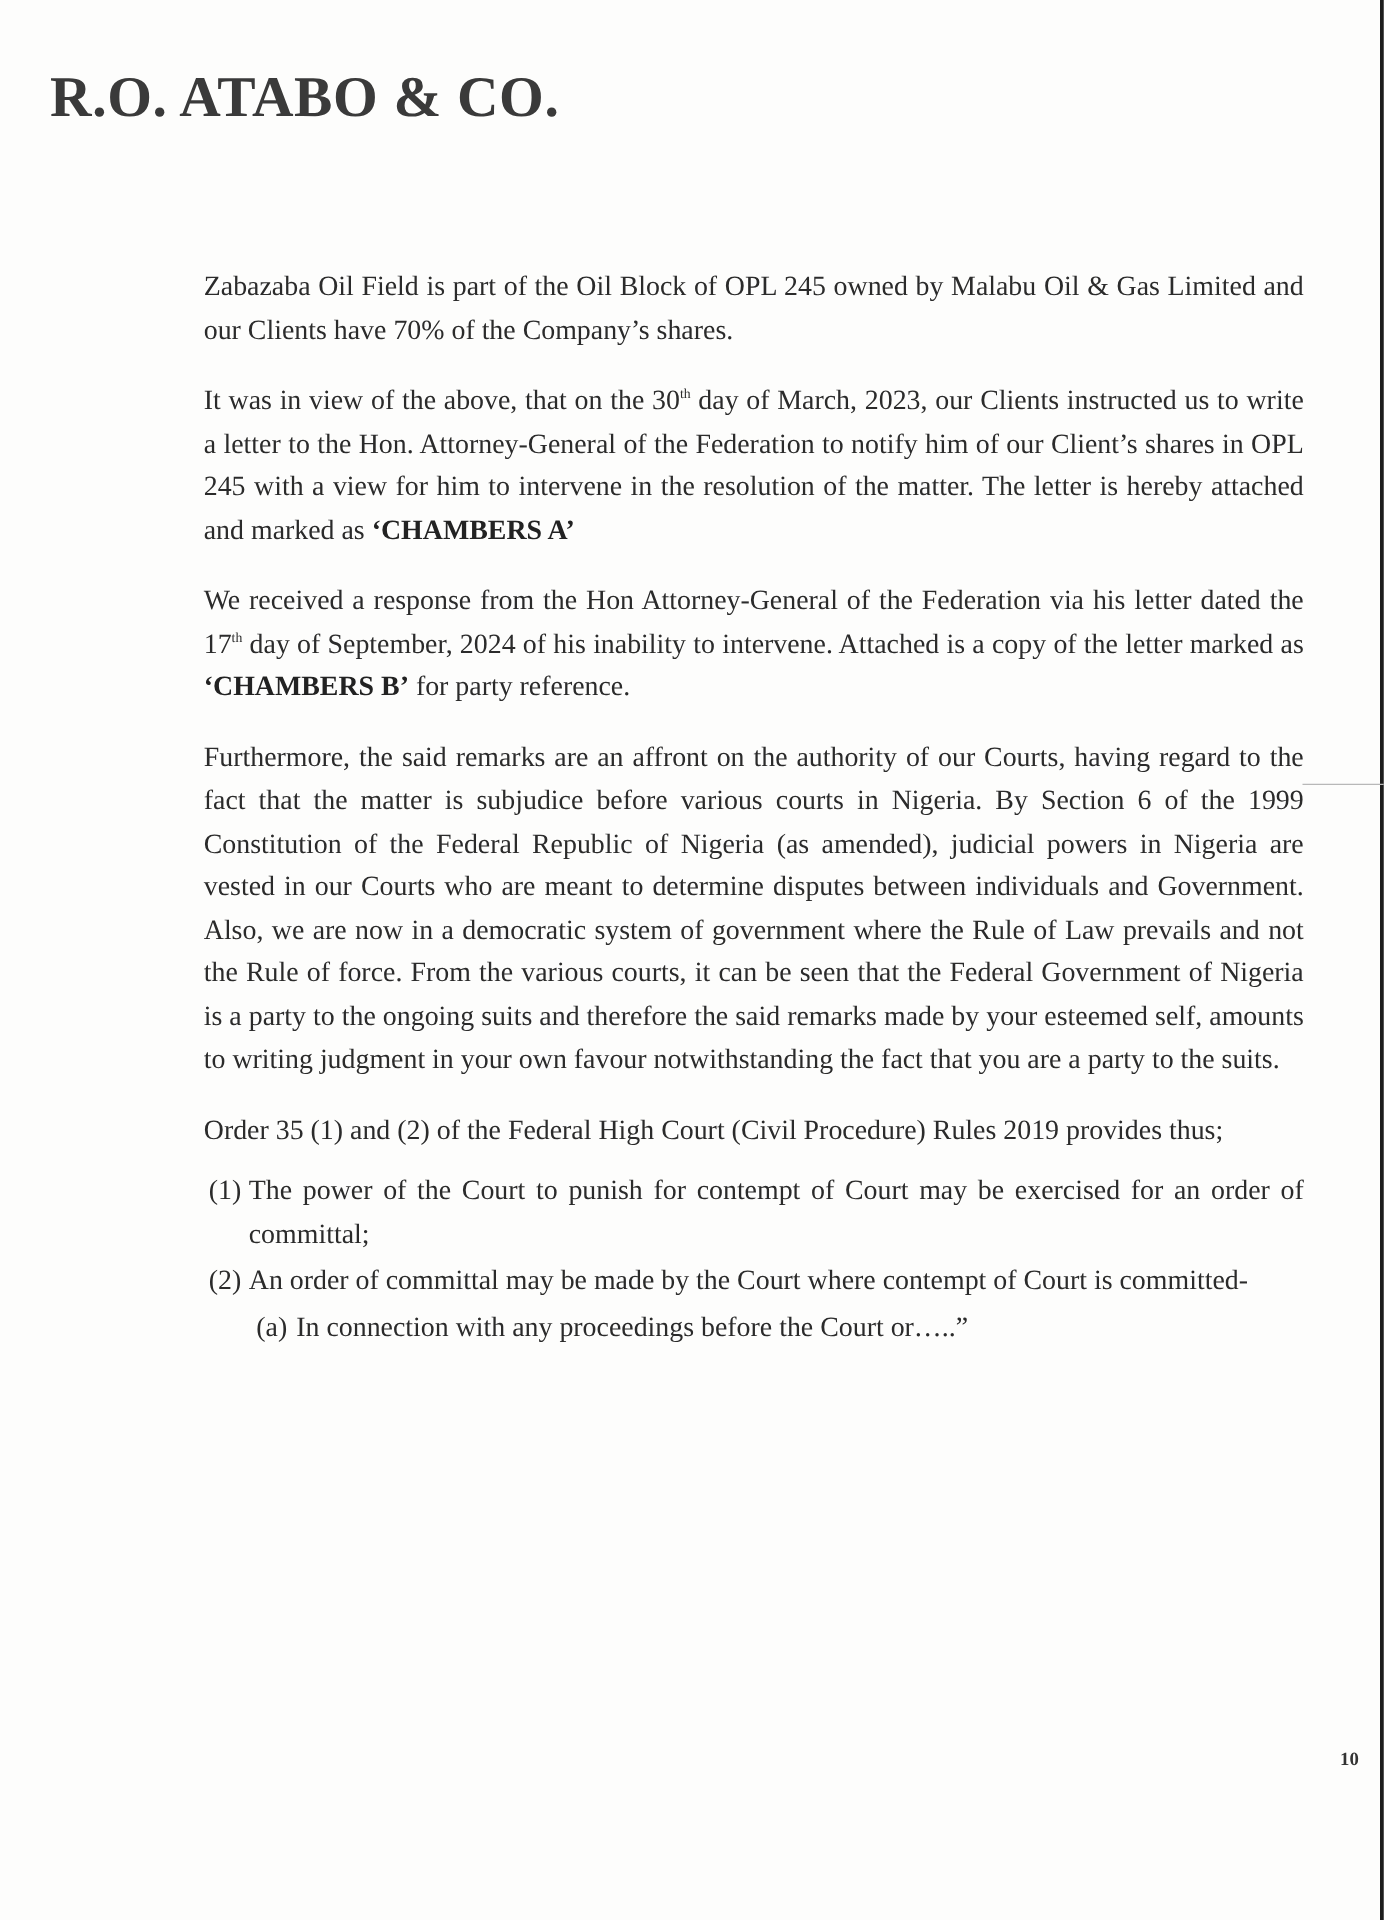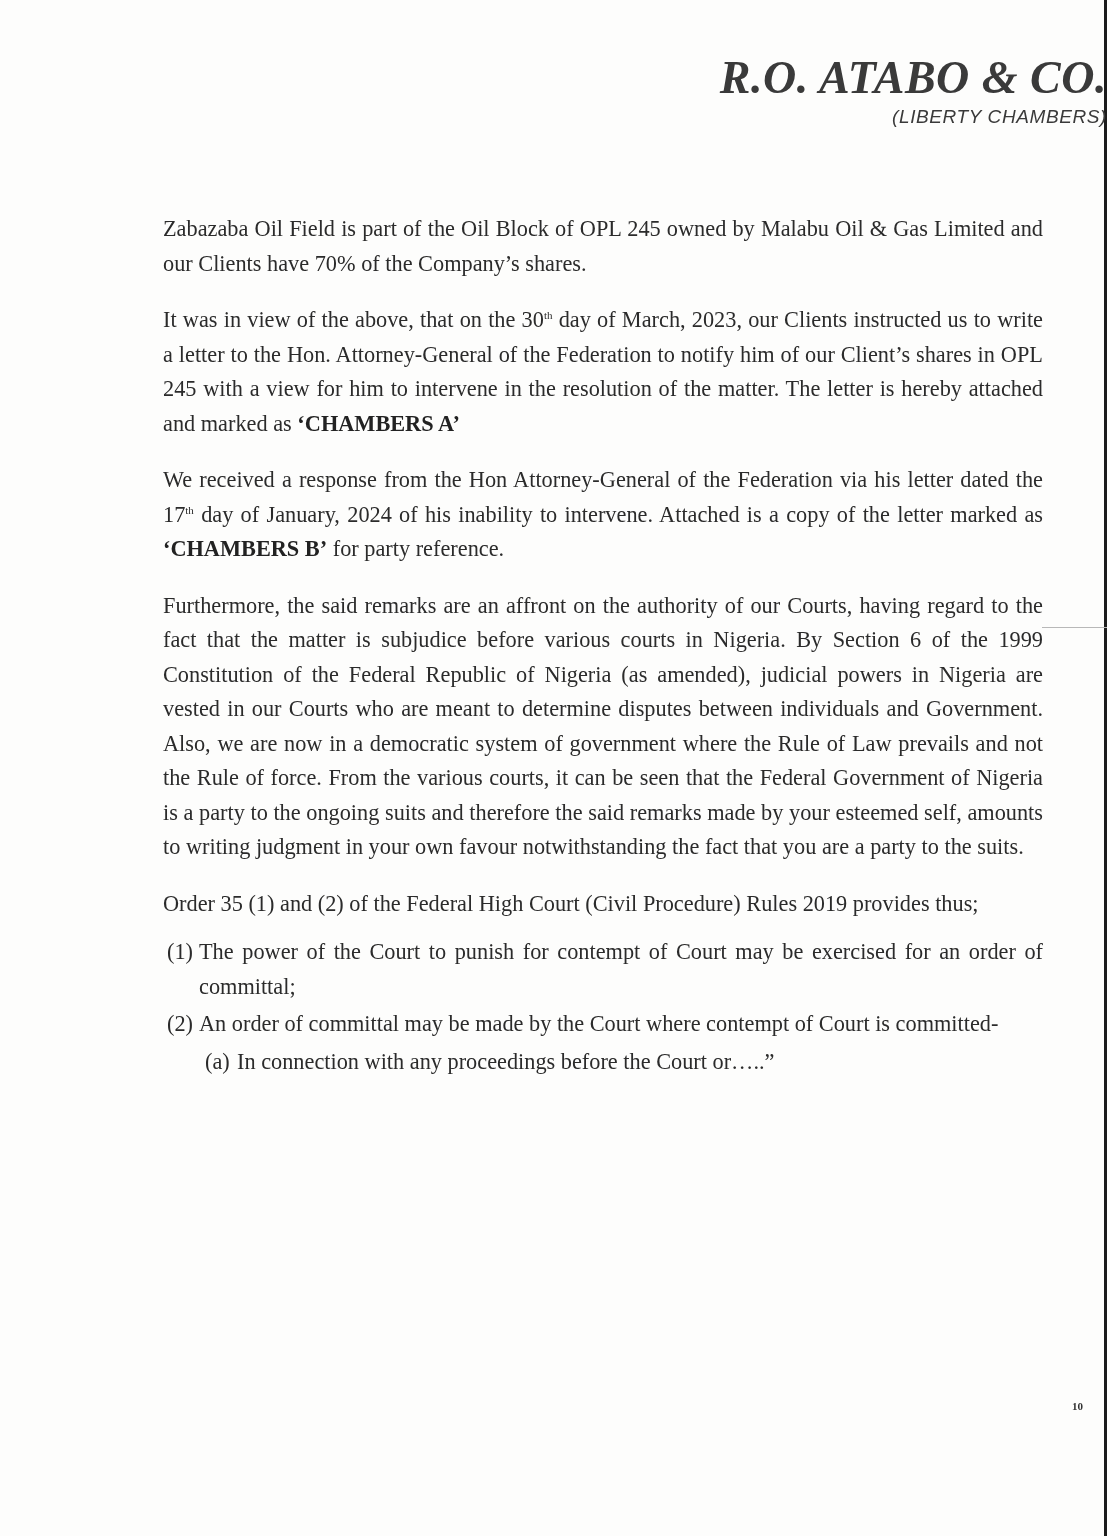--- a/index.html
+++ b/index.html
@@ -22,22 +22,21 @@
       top: 0;
       width: 3px;
       height: 1536px;
       background: #1c1c1c;
     }
     .letterhead {
       position: absolute;
       left: 0;
       top: 52px;
       width: 1107px;
-      text-align: right;
-      font-style: italic;
+      text-align: left;
     }
     .firm-name {
       display: inline-block;
       font-family: "Liberation Serif", "DejaVu Serif", serif;
       font-weight: bold;
       font-size: 46px;
       letter-spacing: 0.5px;
       color: #3a3a3a;
       margin-left: 40px;
       line-height: 52px;
@@ -98,51 +97,50 @@
     }
     .sub-num {
       flex: 0 0 32px;
     }
     .page-number {
       position: absolute;
       left: 1072px;
       top: 1400px;
       font-family: "Liberation Serif", "DejaVu Serif", serif;
       font-weight: bold;
-      font-size: 11px;
+      font-size: 15px;
       color: #333;
     }
     .scan-line {
       position: absolute;
       left: 1042px;
       top: 627px;
       width: 65px;
       height: 1px;
       background: #b8b8b8;
     }
   </style>
 </head>
 <body>
 
 <div class="page-edge"></div>
 
 <header class="letterhead">
   <span class="firm-name">R.O. ATABO &amp; CO.</span>
-  <span class="firm-subtitle">(LIBERTY CHAMBERS)</span>
 </header>
 
 <main class="body-text">
   <p class="para p1">Zabazaba Oil Field is part of the Oil Block of OPL 245 owned by Malabu Oil &amp; Gas Limited and our Clients have 70% of the Company’s shares.</p>
 
   <p class="para">
     <span>It was in view of the above, that on the 30</span><sup>th</sup><span> day of March, 2023, our Clients instructed us to write a letter to the Hon. Attorney-General of the Federation to notify him of our Client’s shares in OPL 245 with a view for him to intervene in the resolution of the matter. The letter is hereby attached and marked as </span><b>‘CHAMBERS A’</b>
   </p>
 
   <p class="para">
-    <span>We received a response from the Hon Attorney-General of the Federation via his letter dated the 17</span><sup>th</sup><span> day of January, 2024 of his inability to intervene. Attached is a copy of the letter marked as </span><b>‘CHAMBERS B’</b><span> for party reference.</span>
+    <span>We received a response from the Hon Attorney-General of the Federation via his letter dated the 17</span><sup>th</sup><span> day of September, 2024 of his inability to intervene. Attached is a copy of the letter marked as </span><b>‘CHAMBERS B’</b><span> for party reference.</span>
   </p>
 
 
   <p class="para">Furthermore, the said remarks are an affront on the authority of our Courts, having regard to the fact that the matter is subjudice before various courts in Nigeria. By Section 6 of the 1999 Constitution of the Federal Republic of Nigeria (as amended), judicial powers in Nigeria are vested in our Courts who are meant to determine disputes between individuals and Government. Also, we are now in a democratic system of government where the Rule of Law prevails and not the Rule of force. From the various courts, it can be seen that the Federal Government of Nigeria is a party to the ongoing suits and therefore the said remarks made by your esteemed self, amounts to writing judgment in your own favour notwithstanding the fact that you are a party to the suits.</p>
 
   <p class="para para-tight">Order 35 (1) and (2) of the Federal High Court (Civil Procedure) Rules 2019 provides thus;</p>
 
   <div class="list">
     <div class="list-item">
       <span class="list-num">(1)</span>

